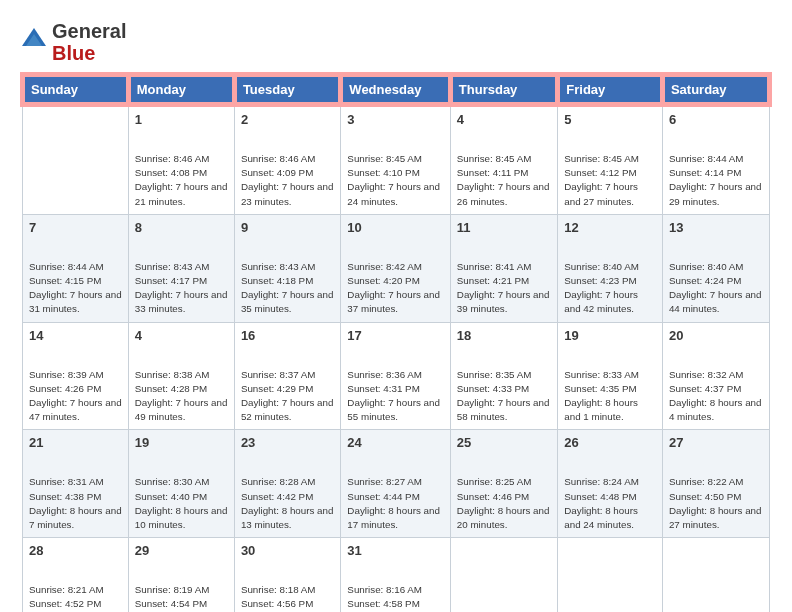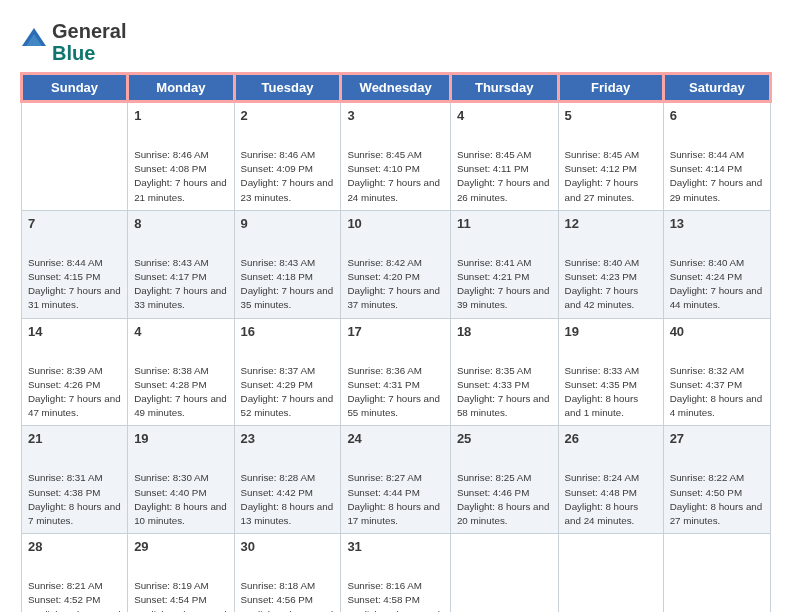--- a/index.html
+++ b/index.html
@@ -26,21 +26,21 @@
       display: flex;
       align-items: center;
       margin-top: 4px;
     }
     .logo-text {
       font-size: 20px;
       font-weight: bold;
       line-height: 1.1;
     }
     .logo-general { color: #3a3a3a; }
-    .logo-blue { color: #0f766e; }
+    .logo-blue { color: #b91c1c; }
     .logo-icon {
       width: 28px;
       height: 28px;
       margin-right: 4px;
       margin-top: -4px;
     }
     .title-block {
       text-align: right;
     }
     .month-title {
@@ -57,22 +57,22 @@
       width: 100%;
       border-collapse: collapse;
       font-size: 10.5px;
     }
     .calendar-table thead tr th {
       background: #3a6db5;
       color: #fff;
       font-size: 13px;
       font-weight: bold;
       padding: 5px 6px;
-      text-align: center;
-      border: 3px solid #fca5a5;
+      text-align: left;
+      border: 5px solid #fca5a5;
     }
     .calendar-table tbody tr td {
       border: 1px solid #c8d0d8;
       vertical-align: top;
       padding: 5px 6px;
       width: 113px;
       min-height: 70px;
       background: #fff;
     }
     .calendar-table tbody tr:nth-child(even) td {
@@ -204,21 +204,21 @@
           </td>
           <td>
             <div class="day-number">18</div>
             <div class="day-detail">Sunrise: 8:35 AM<br>Sunset: 4:33 PM<br>Daylight: 7 hours and 58 minutes.</div>
           </td>
           <td>
             <div class="day-number">19</div>
             <div class="day-detail">Sunrise: 8:33 AM<br>Sunset: 4:35 PM<br>Daylight: 8 hours and 1 minute.</div>
           </td>
           <td>
-            <div class="day-number">40</div>
+            <div class="day-number">20</div>
             <div class="day-detail">Sunrise: 8:32 AM<br>Sunset: 4:37 PM<br>Daylight: 8 hours and 4 minutes.</div>
           </td>
         </tr>
         <tr>
           <td>
             <div class="day-number">21</div>
             <div class="day-detail">Sunrise: 8:31 AM<br>Sunset: 4:38 PM<br>Daylight: 8 hours and 7 minutes.</div>
           </td>
           <td>
             <div class="day-number">19</div>

